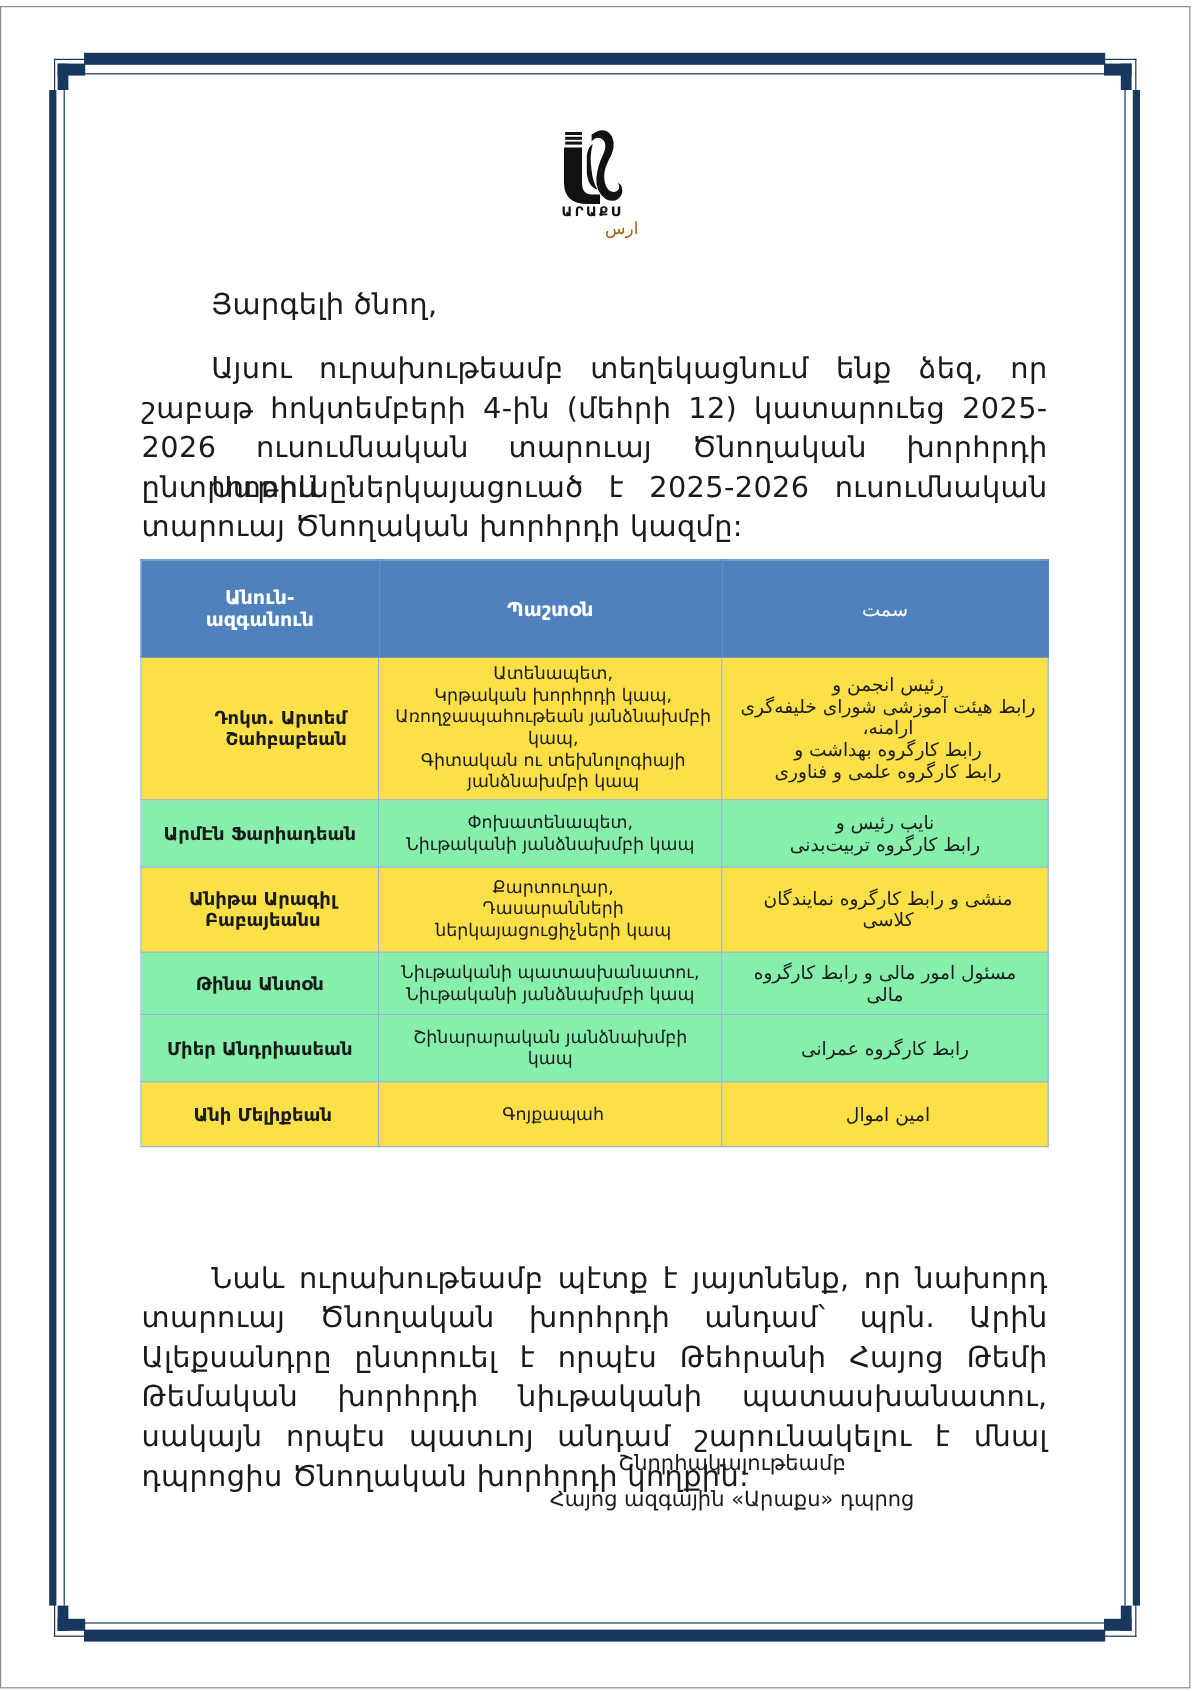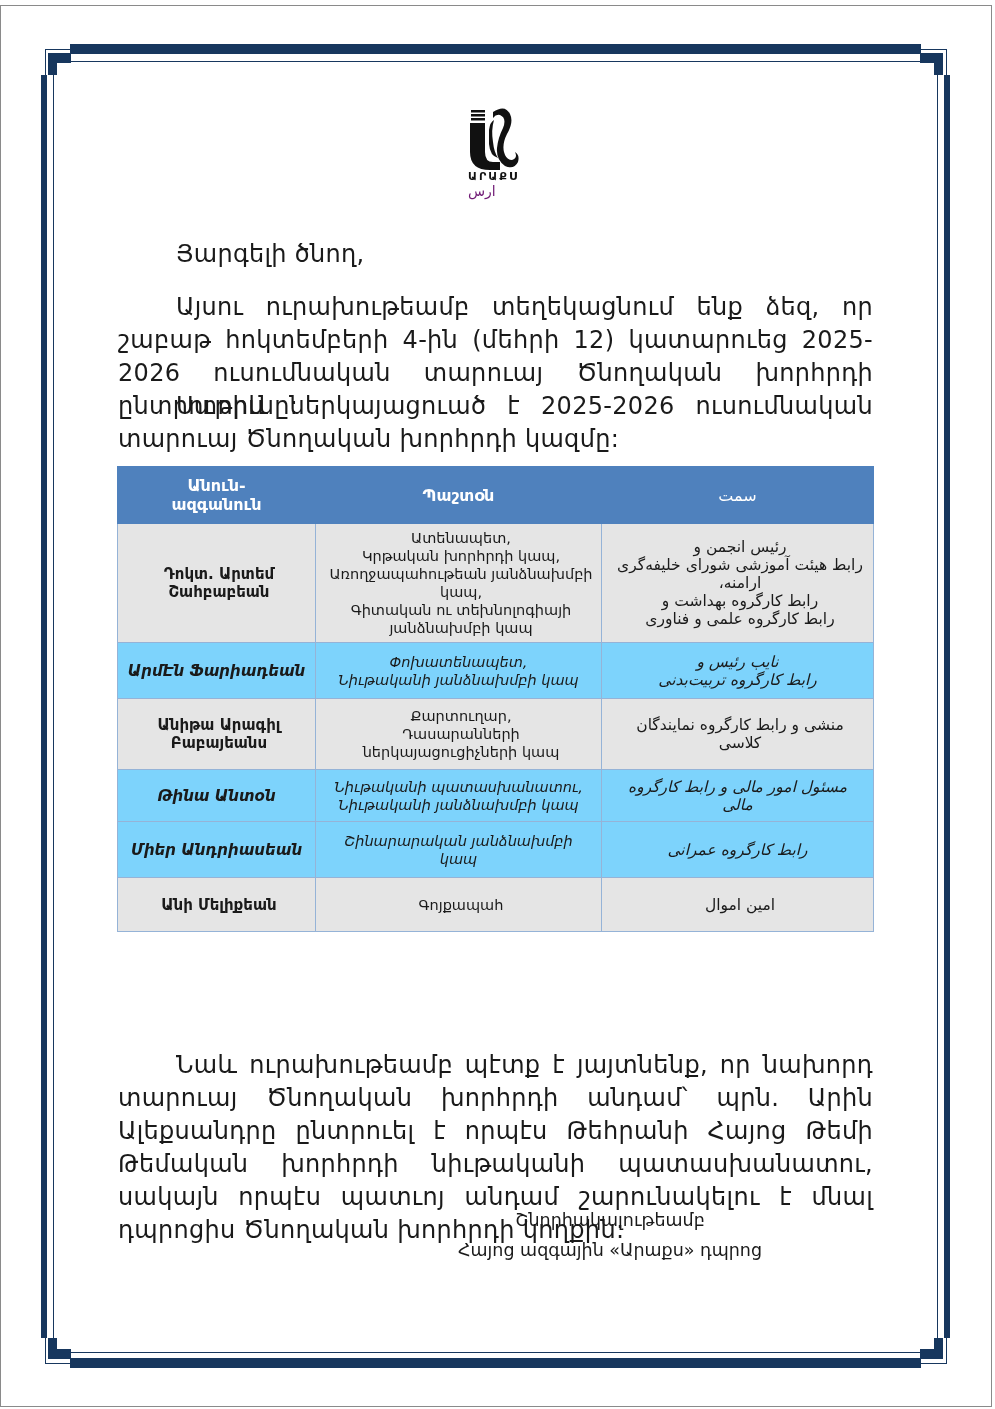--- a/index.html
+++ b/index.html
@@ -63,34 +63,34 @@
       width: 757px;
       border-collapse: collapse;
       font-size: 14px;
     }
     table.board th {
       background: #4f81bd;
       color: #ffffff;
       font-weight: bold;
       font-size: 16px;
       height: 56px;
-      padding: 0 6px;
+      padding: 12px 6px;
       text-align: center;
       line-height: 19px;
       border: 1px solid #4f81bd;
     }
     table.board td {
       border: 1px solid #95b3d7;
       text-align: center;
       vertical-align: middle;
       padding: 3px 6px;
       line-height: 18px;
     }
-    table.board tr.alt td { background: #e5e5e5; padding-left: 11px; }
-    table.board tr.plain td { background: #7dd3fc; font-style: italic; }
+    table.board tr.alt td { background: #fde047; padding-left: 11px; }
+    table.board tr.plain td { background: #86efac; }
     td.name-cell {
       font-weight: bold;
       font-size: 15px;
       width: 180px;
     }
     td.role-cell {
       font-size: 14.5px;
       width: 268px;
     }
     td.fa-cell {
@@ -154,42 +154,42 @@
     <rect x="11" y="10" width="14" height="2.5" fill="#111"></rect>
     <rect x="11" y="14" width="14" height="2.5" fill="#111"></rect>
     <rect x="11" y="18" width="14" height="2.5" fill="#111"></rect>
 
     <path d="M10 23 L25 23 L25 52 Q25 62 33 62 L40 62 L40 70 L30 70 Q10 70 10 52 Z" fill="#111"></path>
 
     <path d="M33 12 Q45 4 50 14 Q54 22 47 34 Q42 44 44 52 Q46 60 52 60 Q58 58 55 52 Q60 55 58 62 Q54 70 45 66 Q36 60 37 48 Q38 38 43 28 Q47 18 40 15 Q36 14 33 18 Z" fill="#111"></path>
     <path d="M29 30 Q30 22 34 20 Q31 30 33 42 Q34 52 38 58 Q30 56 29 44 Z" fill="#111"></path>
   </svg>
   <div style="position:absolute; left:8px; top:70px; width:64px; text-align:left; font-weight:bold; font-size:11px; letter-spacing:2px; color:#111;">ԱՐԱՔՍ</div>
-  <div style="position:absolute; left:8px; top:83px; width:64px; text-align:left; font-size:14px; color:#701a75; direction:rtl;">ارس</div>
+  <div style="position:absolute; left:8px; top:83px; width:64px; text-align:right; font-size:14px; color:#a16207; direction:rtl;">ارس</div>
 </div>
 
 <p class="para indent" style="top:238px;">Յարգելի ծնող,</p>
 
 <p class="para indent" style="top:291px;">Այսու ուրախութեամբ տեղեկացնում ենք ձեզ, որ շաբաթ հոկտեմբերի 4-ին (մեհրի 12) կատարուեց 2025-2026 ուսումնական տարուայ Ծնողական խորհրդի ընտրութիւնը:</p>
 
 <p class="para indent" style="top:390px;">Ստորև ներկայացուած է 2025-2026 ուսումնական տարուայ Ծնողական խորհրդի կազմը:</p>
 
 <table class="board">
   <thead>
     <tr>
       <th style="width:180px;">
         <span style="display:inline-block; width:120px;">Անուն-ազգանուն</span>
       </th>
       <th style="width:268px;">Պաշտօն</th>
       <th style="direction:rtl; font-weight:normal;">سمت</th>
     </tr>
   </thead>
   <tbody>
     <tr class="alt" style="height:119px;">
-      <td class="name-cell"><span style="display:inline-block; width:140px;">Դոկտ. Արտեմ Շահբաբեան</span></td>
+      <td class="name-cell"><span style="display:inline-block; width:140px;text-align:right;">Դոկտ. Արտեմ Շահբաբեան</span></td>
       <td class="role-cell" style="white-space:pre-line;">Ատենապետ,
 Կրթական խորհրդի կապ,
 Առողջապահութեան յանձնախմբի կապ,
 Գիտական ու տեխնոլոգիայի յանձնախմբի կապ</td>
       <td class="fa-cell" style="white-space:pre-line;">رئیس انجمن و
 رابط هیئت آموزشی شورای خلیفه‌گری ارامنه،
 رابط کارگروه بهداشت و
 رابط کارگروه علمی و فناوری</td>
     </tr>
     <tr class="plain" style="height:56px;">

